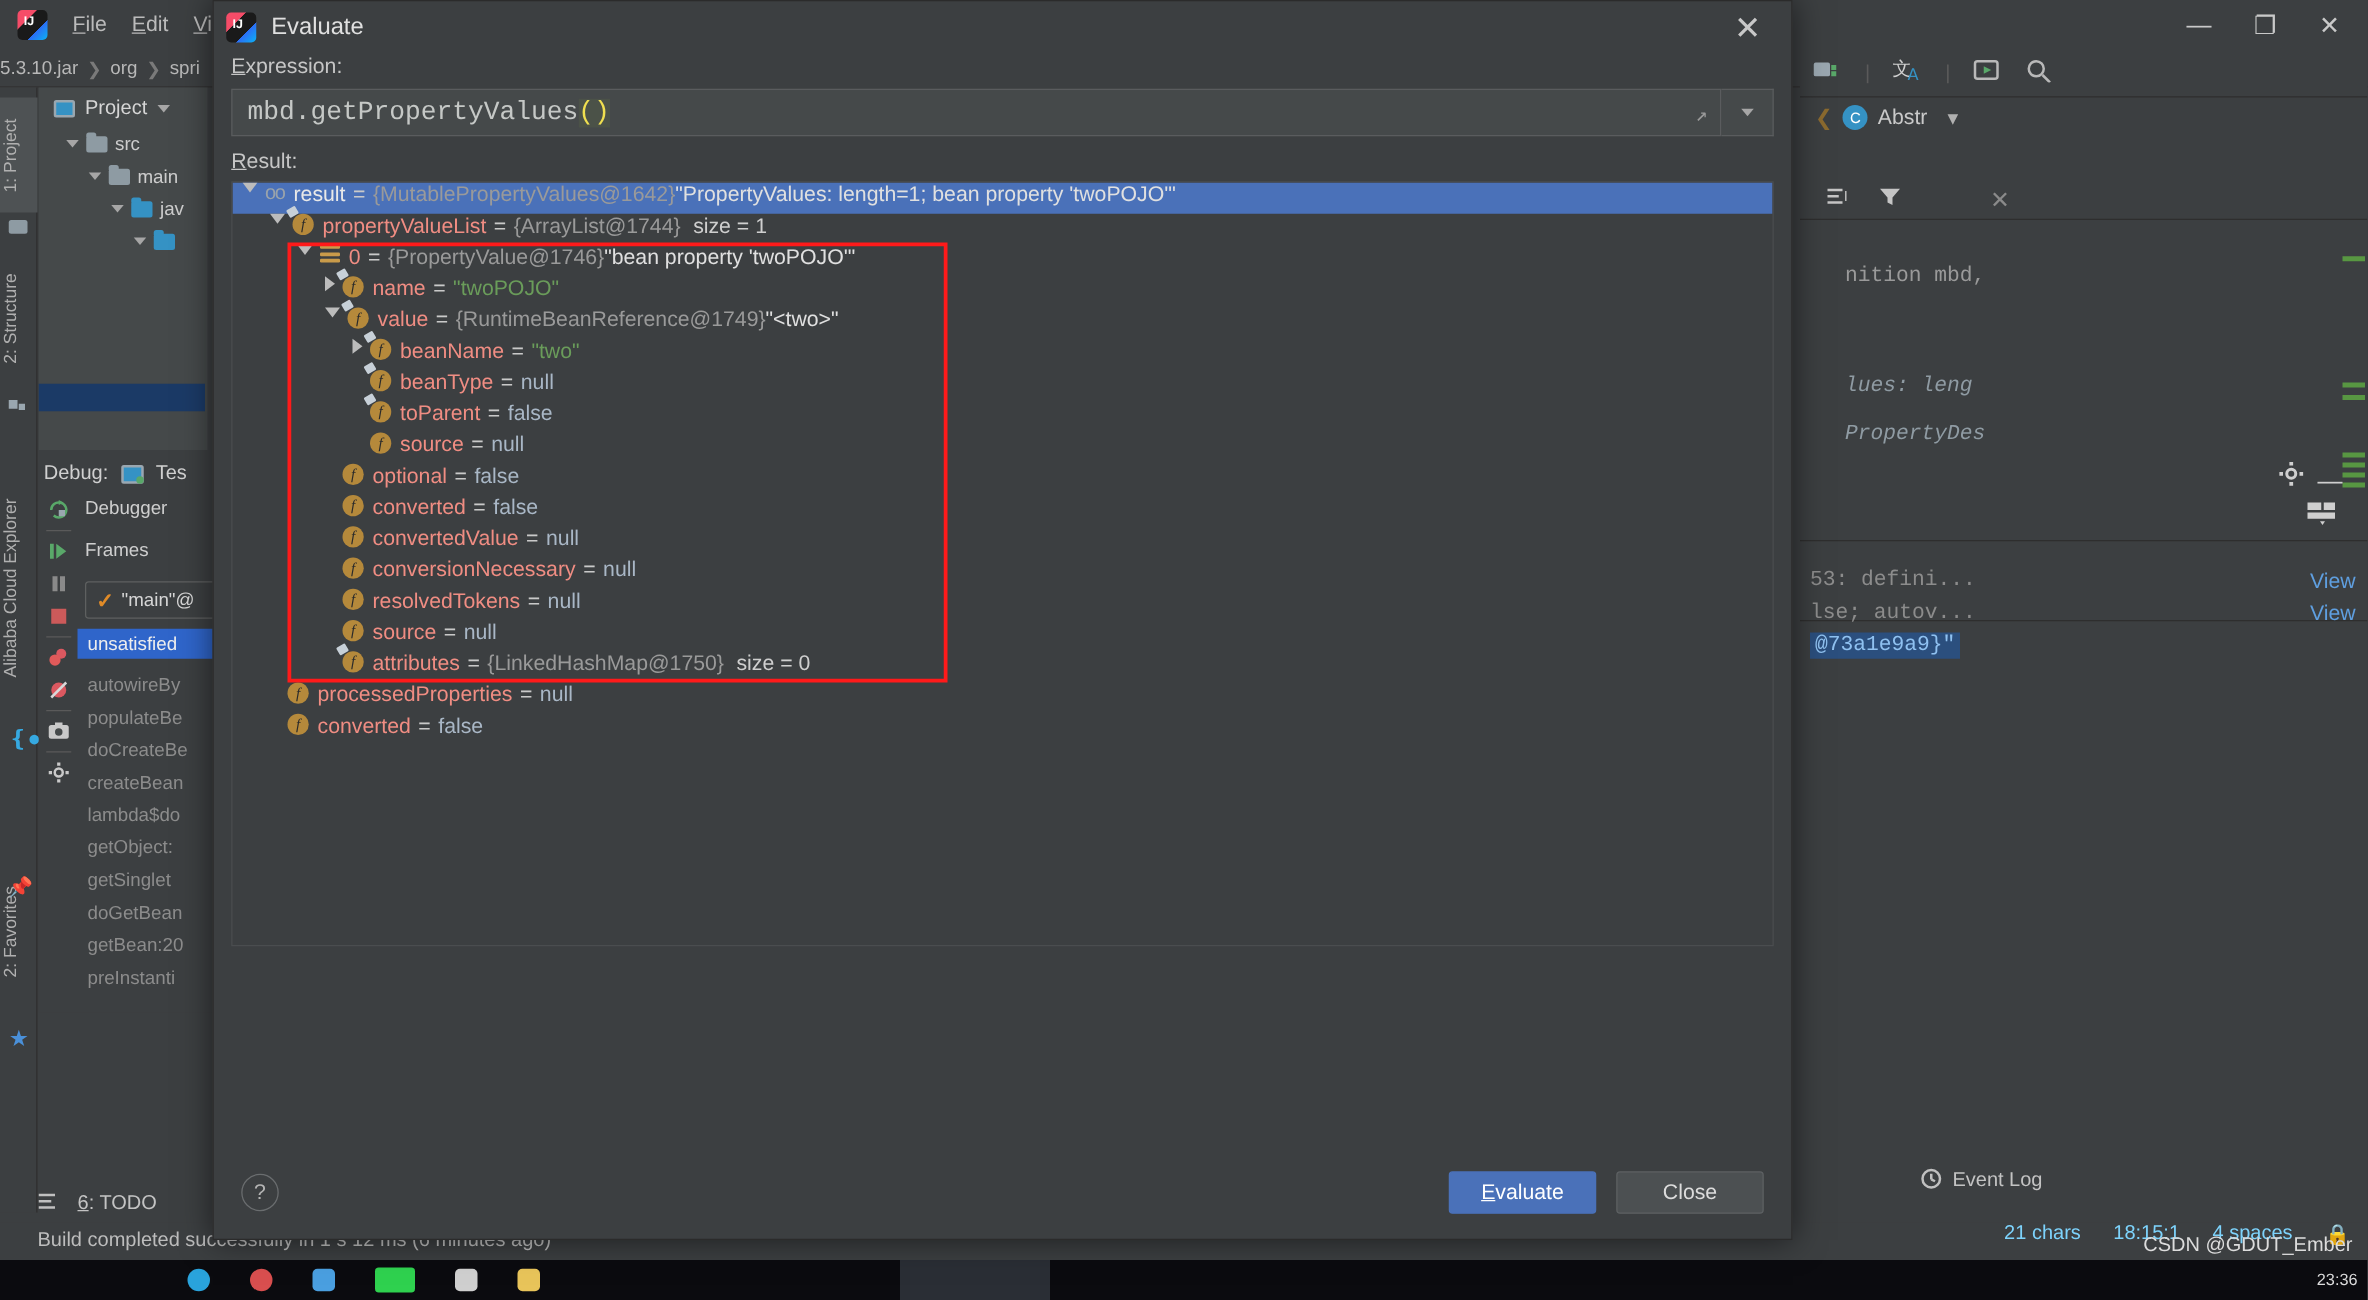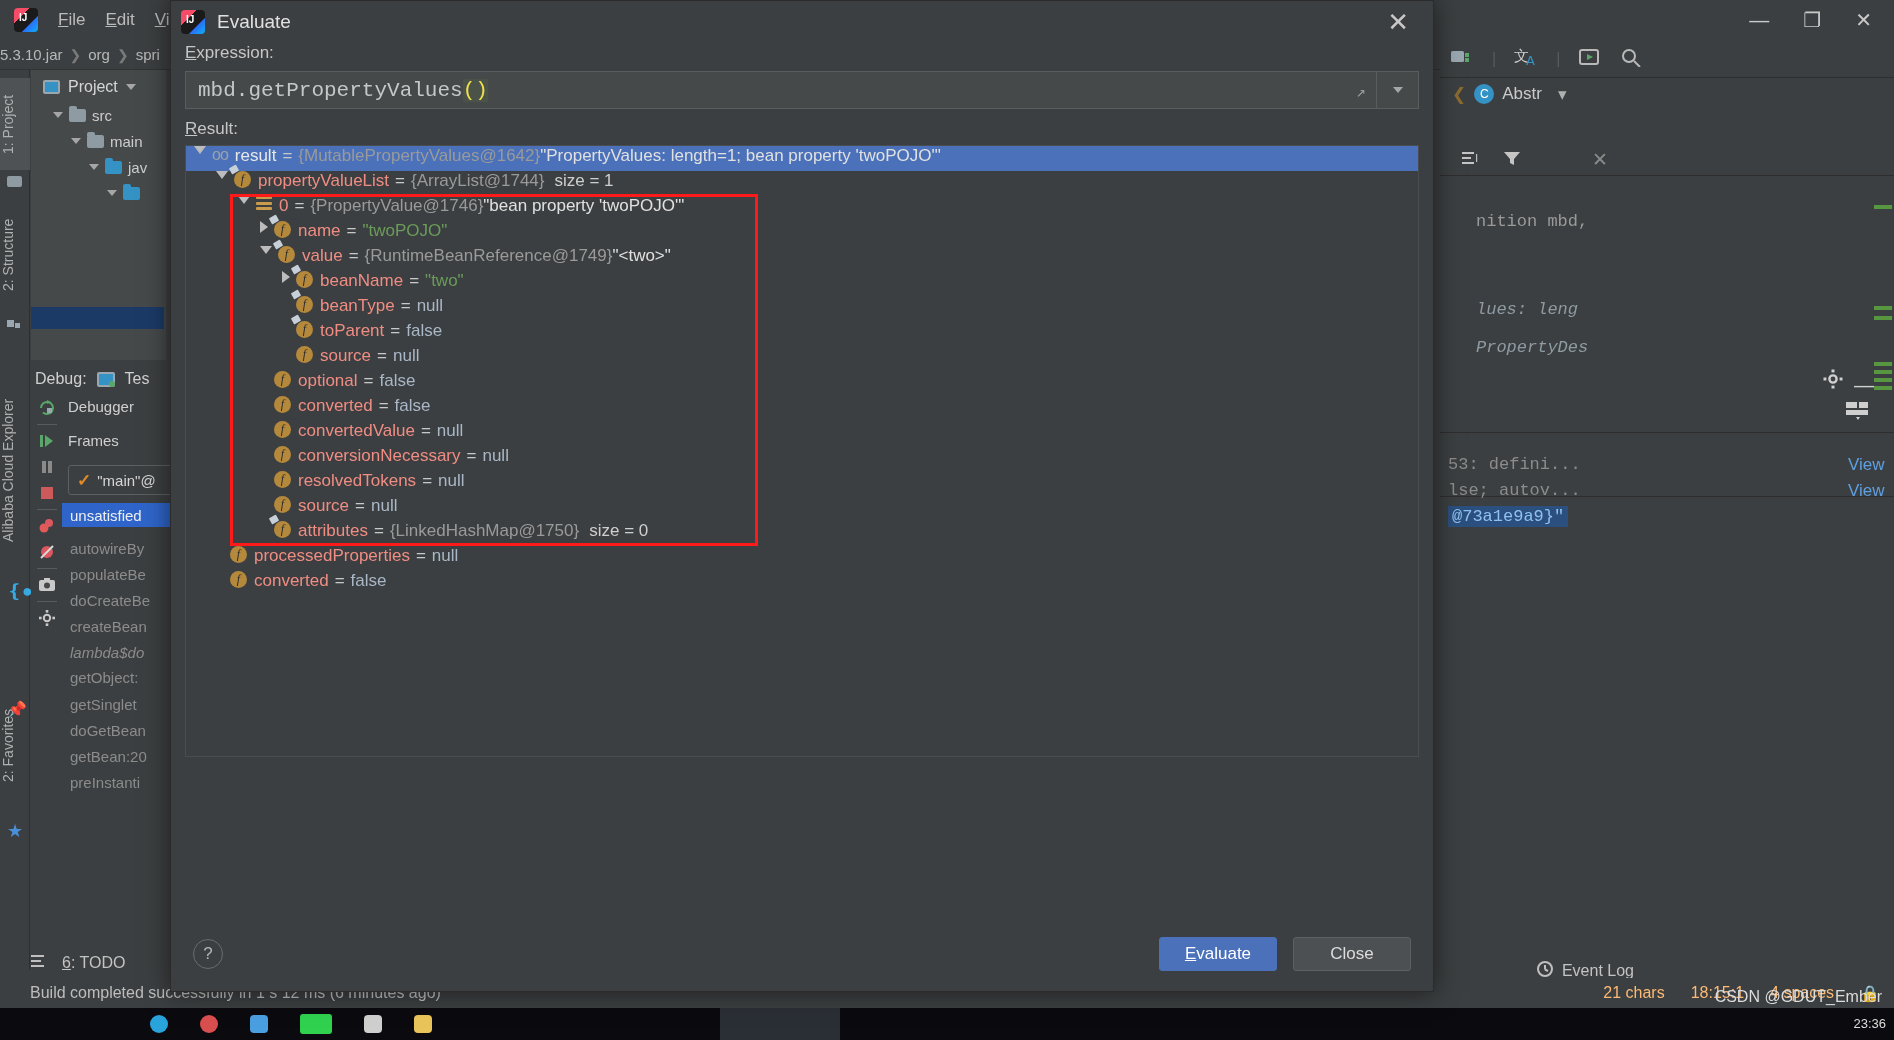--- a/index.html
+++ b/index.html
@@ -125,23 +125,23 @@
   .r-link { position:absolute; color:#5f9fe0; font-size:17px;}
   .r-grey { position:absolute; color:#8c8c8c; font-size:17px; font-family:"Liberation Mono", monospace;}
   .r-chip { position:absolute; left:1448px; background:#2b4f7e; color:#8fc1f0; font-family:"Liberation Mono", monospace; font-size:17px; padding:1px 4px; }
 
   
   .statusbar {
     position:absolute; left:0; bottom:32px; width:1894px; height:30px;
     background: #3c3f41; color:#bdbdbd; font-size:16px;
     display:flex; align-items:center; padding-left:30px;
   }
-  .status-right { position:absolute; right:0; bottom:32px; height:30px; display:flex;align-items:center;gap:26px;padding-right:14px;color:#fdba74;font-size:16px;}
+  .status-right { position:absolute; right:0; bottom:32px; height:30px; display:flex;gap:26px;padding-right:14px;color:#7dd3fc;font-size:16px;}
   .bottom-tabs { position:absolute; left:30px; bottom:62px; height:30px; display:flex;align-items:center;gap:14px;color:#c3c3c3;font-size:16px;}
-  .evlog { position:absolute; right:260px; bottom:54px; height:30px; display:flex;align-items:center;gap:8px;color:#c3c3c3;font-size:16px;}
+  .evlog { position:absolute; right:260px; bottom:80px; height:30px; display:flex;align-items:center;gap:8px;color:#c3c3c3;font-size:16px;}
 
   
   .taskbar { position:absolute; left:0; bottom:0; width:1894px; height:32px; background:#0b0b0f; }
   .tb-icons { position:absolute; left:150px; bottom:0; height:32px; display:flex;align-items:center;gap:32px;}
   .tb-dot { width:18px;height:18px;border-radius:4px;}
   .tb-win { position:absolute; left:720px; bottom:0; width:120px; height:32px; background:#2a2e35;}
   .tb-right { position:absolute; right:8px; bottom:0; height:32px; display:flex;flex-direction:column;justify-content:center;align-items:flex-end;color:#dcdcdc;font-size:13px;line-height:1.15;}
   .watermark { position:absolute; right:12px; bottom:34px; color:#dcdcdc; font-size:16px; }
 
   
@@ -364,21 +364,21 @@
   <div class="frames-lbl">Frames</div>
   <div class="thread-box">
     <span class="check">✓</span>
     <span>"main"@</span>
   </div>
   <div class="frame-sel">unsatisfied</div>
   <div class="frame-item" style="top:535px;">autowireBy</div>
   <div class="frame-item" style="top:561px;">populateBe</div>
   <div class="frame-item" style="top:587px;">doCreateBe</div>
   <div class="frame-item" style="top:613px;">createBean</div>
-  <div class="frame-item" style="top:639px;font-style:italic;">lambda$do</div>
+  <div class="frame-item" style="top:639px;">lambda$do</div>
   <div class="frame-item" style="top:664px;">getObject:</div>
   <div class="frame-item" style="top:691px;">getSinglet</div>
   <div class="frame-item" style="top:717px;">doGetBean</div>
   <div class="frame-item" style="top:743px;">getBean:20</div>
   <div class="frame-item" style="top:769px;">preInstanti</div>
 
   <div class="right-strip"></div>
   <div class="r-tabbar">
     <span>
       <svg width="24" height="20" viewBox="0 0 24 20">

